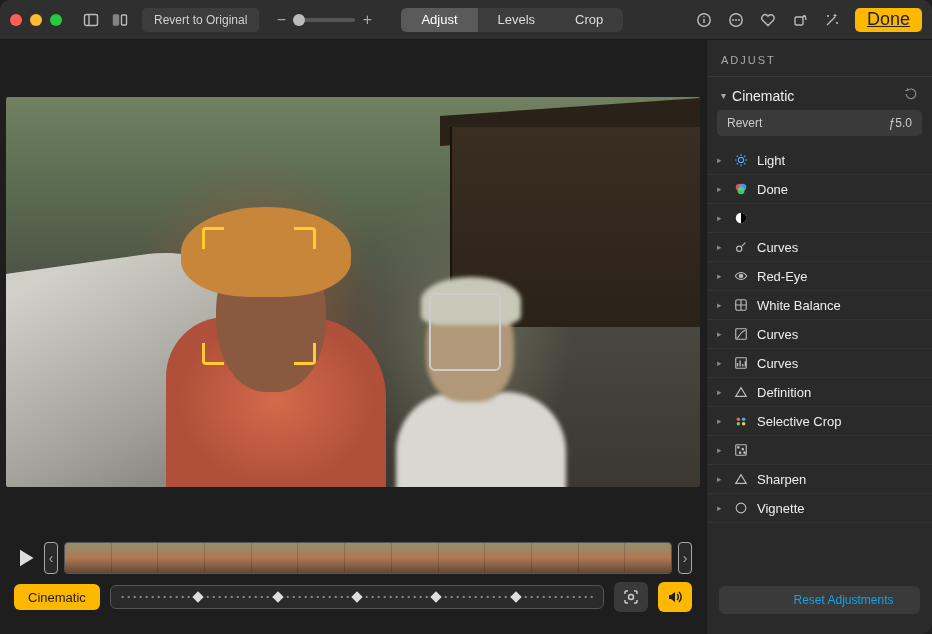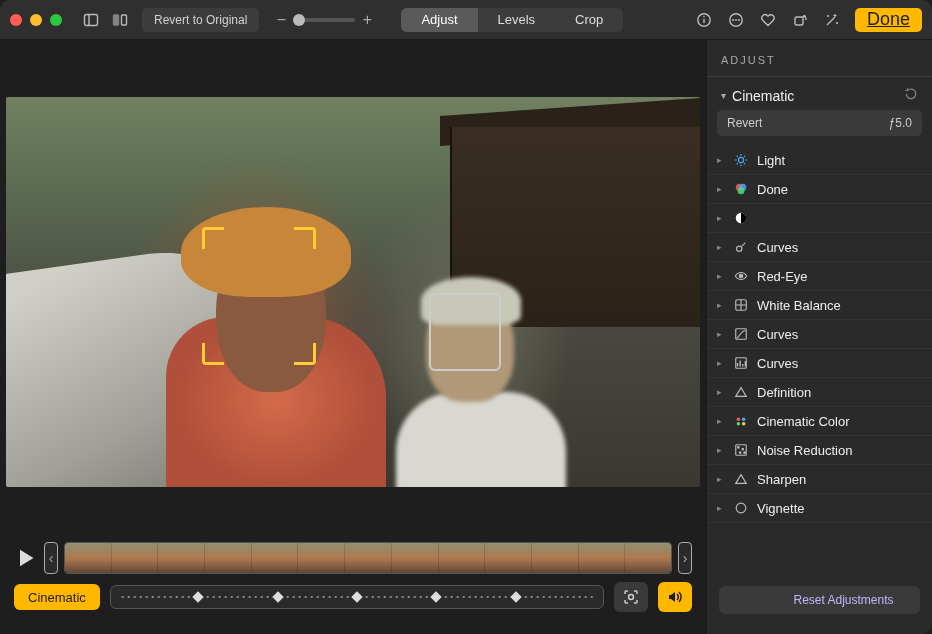--- a/index.html
+++ b/index.html
@@ -94,21 +94,21 @@
   .depth-row { margin:0 10px 6px 10px; background:#3a3a3a; border-radius:5px; height:26px; display:flex; align-items:center; padding:0 10px; font-size:12px; color:#ccc;}
   .depth-row .sp{flex:1;}
   .adj-list { padding:4px 0 0 0; }
   .adj-item { display:flex; align-items:center; gap:8px; padding:6px 14px 6px 10px; border-bottom:1px solid #333; cursor:default;}
   .adj-item .chev{font-size:9px;color:#888; width:8px;}
   .adj-item .ico{width:16px;height:16px;display:flex;align-items:center;justify-content:center;color:#bbb;}
   .adj-item.blue-ico .ico{color:#4aa8ff;}
   .adj-item .ico svg{width:14px;height:14px;}
   .adj-item .lbl{flex:1;font-size:13px;color:#eee;}
   .side-footer { margin-top:auto; padding:10px 12px;}
-  .reset-btn { width:100%; height:28px; background:#3a3a3a; border-radius:6px; color:#c4b5fd; font-size:12px; display:flex; align-items:center; justify-content:center;padding-left:48px;}
+  .reset-btn { width:100%; height:28px; background:#3a3a3a; border-radius:6px; color:#0ea5e9; font-size:12px; display:flex; align-items:center; justify-content:center;padding-left:48px;}
 </style>
 </head>
 <body>
 
 <div class="window">
 
   <div class="titlebar">
     <div class="traffic">
       <div class="tlight tl-close"></div>
       <div class="tlight tl-min"></div>
@@ -380,34 +380,33 @@
           <div class="adj-item">
             <span class="chev">▸</span>
             <span class="ico">
               <svg viewBox="0 0 16 16">
                 <circle cx="5" cy="6" r="2" fill="#ff5a5a"></circle>
                 <circle cx="11" cy="6" r="2" fill="#4aa8ff"></circle>
                 <circle cx="5" cy="11" r="2" fill="#4adc7a"></circle>
                 <circle cx="11" cy="11" r="2" fill="#ffcc33"></circle>
               </svg>
             </span>
-            <span class="lbl">Cinematic Color</span>
+            <span class="lbl">Selective Crop</span>
           </div>
           <div class="adj-item">
             <span class="chev">▸</span>
             <span class="ico">
               <svg viewBox="0 0 16 16" fill="none" stroke="currentColor" stroke-width="1.3">
                 <rect x="2" y="2" width="12" height="12" rx="1"></rect>
                 <circle cx="5" cy="5" r="0.8" fill="currentColor"></circle>
                 <circle cx="10" cy="7" r="0.8" fill="currentColor"></circle>
                 <circle cx="7" cy="11" r="0.8" fill="currentColor"></circle>
                 <circle cx="12" cy="11" r="0.8" fill="currentColor"></circle>
               </svg>
             </span>
-            <span class="lbl">Noise Reduction</span>
           </div>
           <div class="adj-item">
             <span class="chev">▸</span>
             <span class="ico">
               <svg viewBox="0 0 16 16" fill="none" stroke="currentColor" stroke-width="1.3">
                 <path d="M2 13 L8 3 L14 13 Z"></path>
               </svg>
             </span>
             <span class="lbl">Sharpen</span>
           </div>

